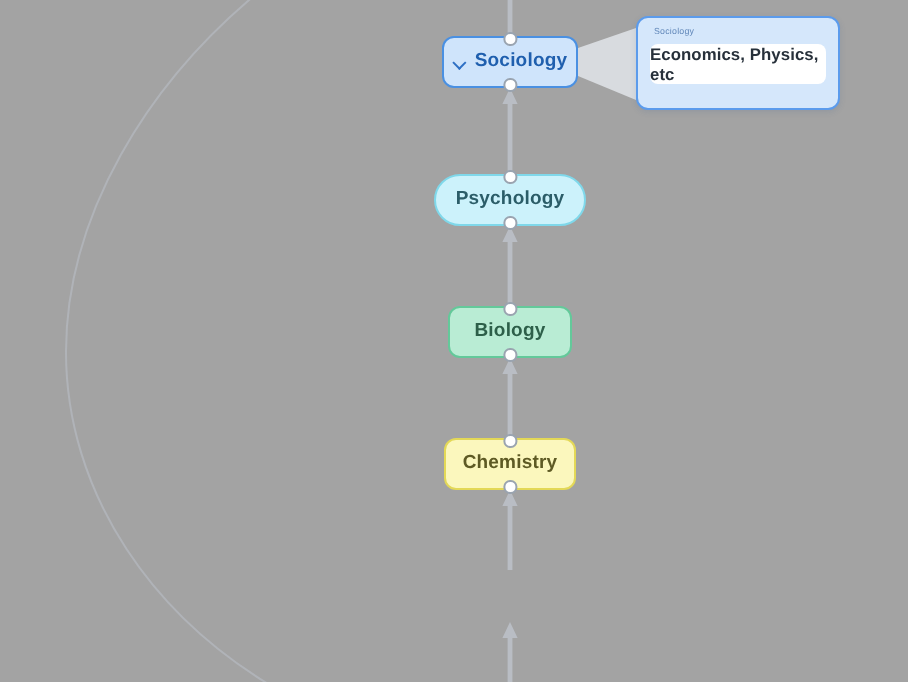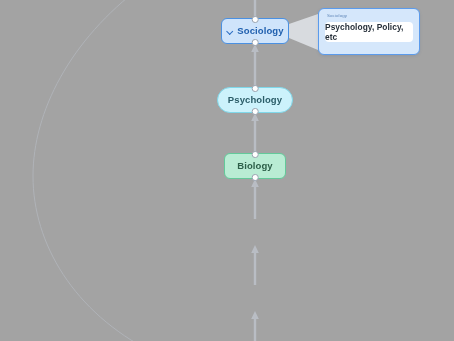--- a/index.html
+++ b/index.html
@@ -141,20 +141,25 @@
     <span class="node-label">Psychology</span>
     <span class="handle bottom"></span>
   </div>
 
   <div class="node" style="left:224px; top:153px; width:62px; height:26px; background:#b9ecd4; border-color:#63c99a; color:#2d5f49;">
     <span class="handle top"></span>
     <span class="node-label">Biology</span>
     <span class="handle bottom"></span>
   </div>
 
+  <div class="node" style="left:222px; top:219px; width:66px; height:26px; background:#fbf7bd; border-color:#e3d857; color:#5e5a24;">
+    <span class="handle top"></span>
+    <span class="node-label">Chemistry</span>
+    <span class="handle bottom"></span>
+  </div>
 
 
   <div id="popover" style="left:318px; top:8px; width:102px; height:47px;">
     <div id="popover-title">Sociology</div>
-    <div id="popover-field">Psychology, Policy, etc</div>
+    <div id="popover-field">Economics, Physics, etc</div>
   </div>
 
 </div>
 
 </body></html>

